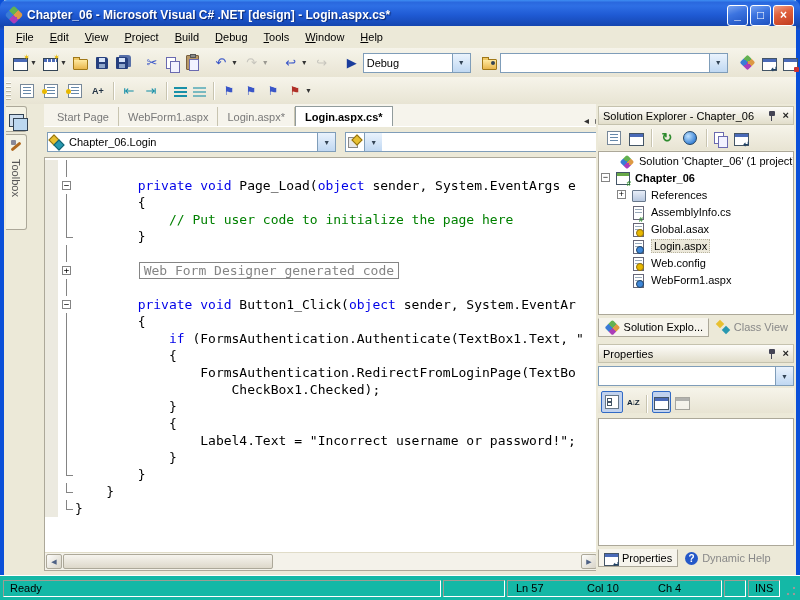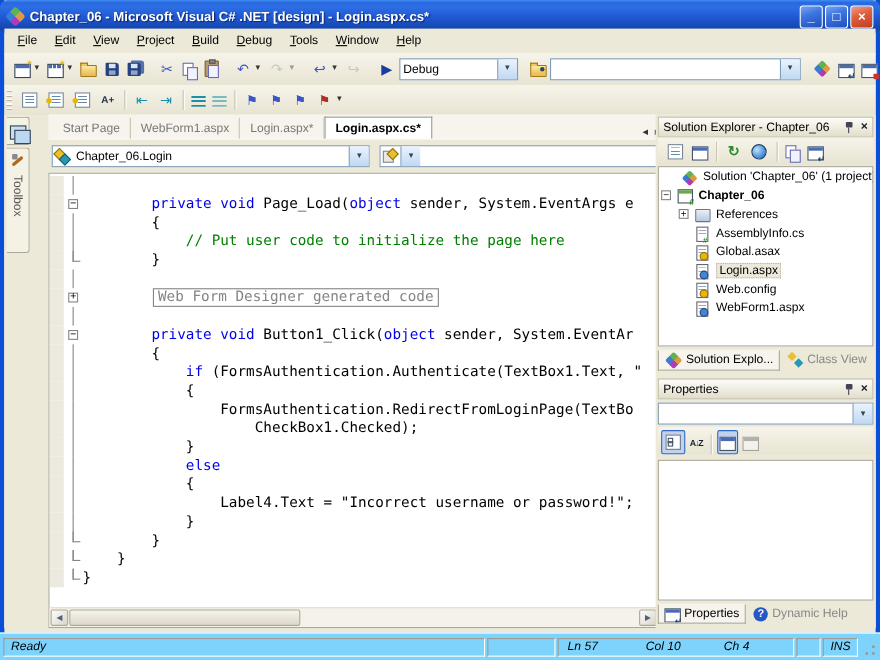--- a/index.html
+++ b/index.html
@@ -189,22 +189,22 @@
     border:1px solid #68788C;border-radius:1px;}
   .se-tabs,.pr-tabs{position:absolute;left:0;right:0;bottom:0;height:22px;display:flex;align-items:center;}
   .docktab{display:flex;align-items:center;gap:3px;padding:0 5px;color:#888;border:1px solid transparent;white-space:nowrap;overflow:hidden;}
   .docktab.active{background:#F6F4EC;border-color:#ACA899;border-top-color:#F6F4EC;color:#000;}
   .props{position:absolute;left:2px;right:2px;top:240px;bottom:2px;}
   .pr-combo{margin-top:3px;height:20px;}
   .pr-toolbar{height:25px;display:flex;align-items:flex-end;margin-top:2px;background:linear-gradient(180deg,#F6F4EA,#E8E4D3);padding-left:2px;}
   .pr-grid{position:absolute;left:0;right:0;top:74px;bottom:23px;background:#fff;border:1px solid #ACA899;}
   .tb-btn.on{border:1px solid #316AC5;background:#C1D2EE;}
   
-  .statusbar{position:absolute;left:-4px;right:-4px;bottom:-4px;height:25px;background:#7dd3fc;
-    border-top:1px solid #fff;display:flex;align-items:center;padding:2px 3px;box-sizing:border-box;gap:2px;font-style:italic;}
+  .statusbar{position:absolute;left:-4px;right:-4px;bottom:-4px;height:25px;background:#14b8a6;
+    border-top:1px solid #fff;display:flex;align-items:center;padding:2px 3px;box-sizing:border-box;gap:2px;}
   .spanel{height:17px;border:1px solid;border-color:#9E9C93 #FFFFFF #FFFFFF #9E9C93;
     display:flex;align-items:center;padding:0 6px;box-sizing:border-box;}
   .sp-msg{flex:1;max-width:455px;}
   .sp-fill1{width:62px;} .sp-lcc{width:215px;gap:0;padding:0;align-items:center;} .sp-fill2{width:22px;}
   .sp-lcc span{width:72px;padding-left:8px;box-sizing:border-box;}
   .sp-ins{width:32px;}
   .grip{width:13px;height:13px;margin-left:2px;align-self:flex-end;
     background:
      radial-gradient(circle at 10px 3px,#999 1px,transparent 1.6px),
      radial-gradient(circle at 10px 9px,#999 1px,transparent 1.6px),
@@ -410,21 +410,20 @@
             <div class="ln"><div class="ind-margin"></div><div class="gut gl"></div><div class="codetext"></div></div>
             <div class="ln"><div class="ind-margin"></div><div class="gut"><span class="foldbox">+</span></div><div class="codetext">        <span class="seg-b">Web Form Designer generated code</span></div></div>
             <div class="ln"><div class="ind-margin"></div><div class="gut gl"></div><div class="codetext"></div></div>
             <div class="ln"><div class="ind-margin"></div><div class="gut"><span class="foldbox">−</span></div><div class="codetext">        <span class="seg-k">private void</span><span class="seg-p"> Button1_Click(</span><span class="seg-k">object</span><span class="seg-p"> sender, System.EventAr</span></div></div>
             <div class="ln"><div class="ind-margin"></div><div class="gut gl"></div><div class="codetext">        <span class="seg-p">{</span></div></div>
             <div class="ln"><div class="ind-margin"></div><div class="gut gl"></div><div class="codetext">            <span class="seg-k">if</span><span class="seg-p"> (FormsAuthentication.Authenticate(TextBox1.Text, "</span></div></div>
             <div class="ln"><div class="ind-margin"></div><div class="gut gl"></div><div class="codetext">            <span class="seg-p">{</span></div></div>
             <div class="ln"><div class="ind-margin"></div><div class="gut gl"></div><div class="codetext">                <span class="seg-p">FormsAuthentication.RedirectFromLoginPage(TextBo</span></div></div>
             <div class="ln"><div class="ind-margin"></div><div class="gut gl"></div><div class="codetext">                    <span class="seg-p">CheckBox1.Checked);</span></div></div>
             <div class="ln"><div class="ind-margin"></div><div class="gut gl"></div><div class="codetext">            <span class="seg-p">}</span></div></div>
-            <div class="ln"><div class="ind-margin"></div><div class="gut gl"></div><div class="codetext">            <span class="seg-k">else</span></div></div>
             <div class="ln"><div class="ind-margin"></div><div class="gut gl"></div><div class="codetext">            <span class="seg-p">{</span></div></div>
             <div class="ln"><div class="ind-margin"></div><div class="gut gl"></div><div class="codetext">                <span class="seg-p">Label4.Text = "Incorrect username or password!";</span></div></div>
             <div class="ln"><div class="ind-margin"></div><div class="gut gl"></div><div class="codetext">            <span class="seg-p">}</span></div></div>
             <div class="ln"><div class="ind-margin"></div><div class="gut ge"></div><div class="codetext">        <span class="seg-p">}</span></div></div>
             <div class="ln"><div class="ind-margin"></div><div class="gut ge"></div><div class="codetext">    <span class="seg-p">}</span></div></div>
             <div class="ln"><div class="ind-margin"></div><div class="gut ge"></div><div class="codetext"><span class="seg-p">}</span></div></div>
           </div>
         <div class="vsb">
           <div class="sb-btn up">▲</div>
           <div class="thumb"></div>

